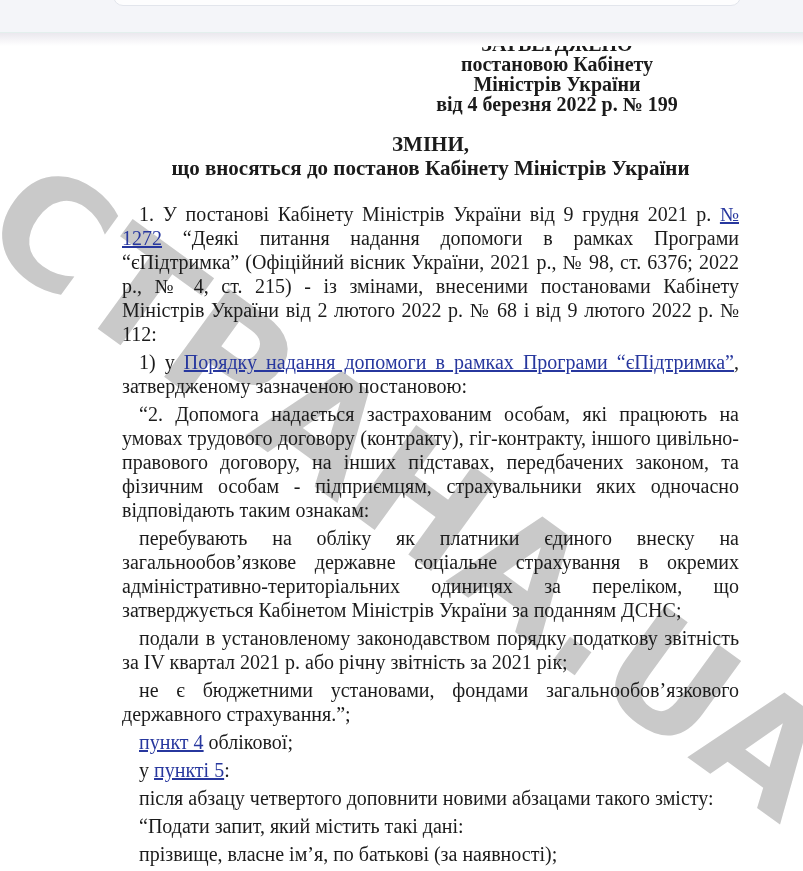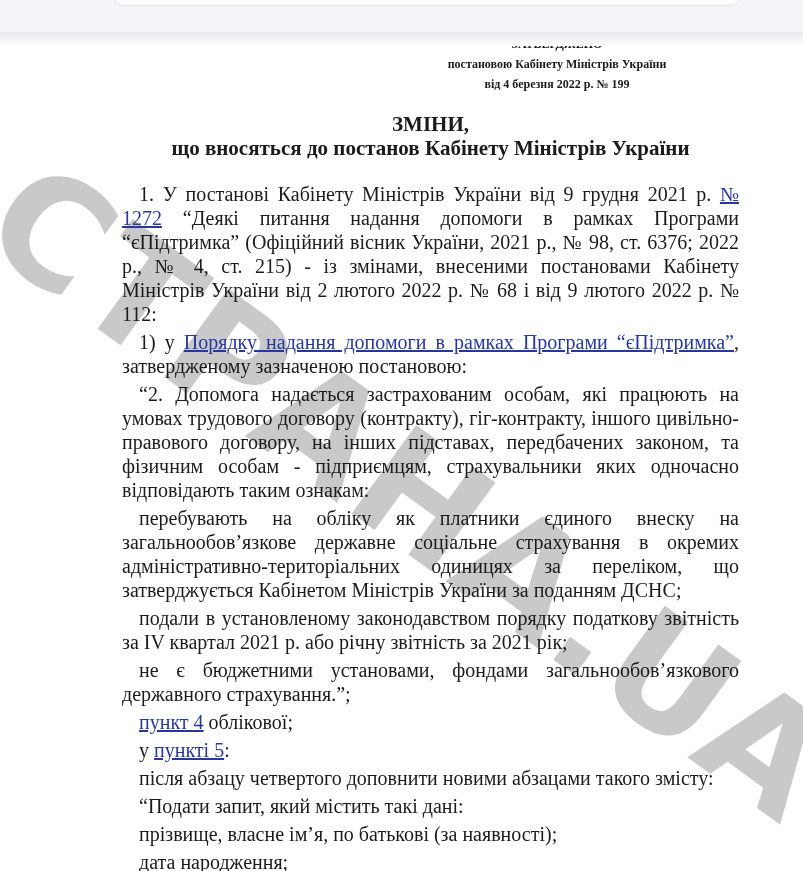--- a/index.html
+++ b/index.html
@@ -37,21 +37,21 @@
     user-select:none;pointer-events:none;
   }
   
   .doc{
     position:relative;z-index:1;
     padding:34px 64px 0 122px;
   }
   .approval{
     width:278px;margin-left:296px;
     text-align:center;font-weight:bold;
-    font-size:12px;line-height:20px;
+    font-size:20px;line-height:20px;
   }
   .doc-title{
     margin-top:18px;text-align:center;
     font-weight:bold;font-size:21px;line-height:24px;
   }
   .body-text{margin-top:22px;}
   .body-text p{
     margin:4px 0;
     font-size:20px;line-height:24px;
     text-align:justify;text-indent:17px;

